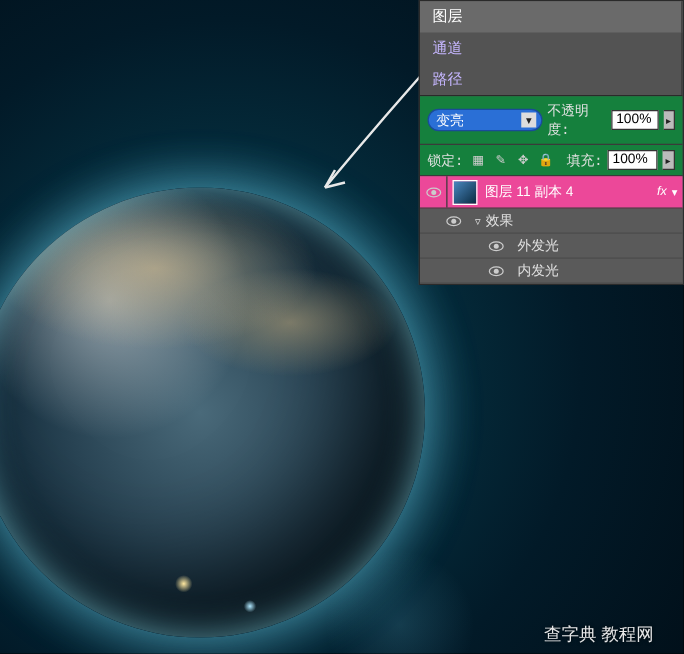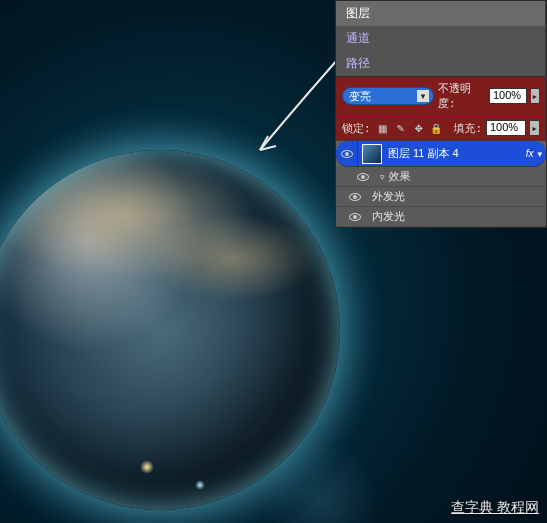--- a/index.html
+++ b/index.html
@@ -44,52 +44,52 @@
 
 .panel {
   position:absolute; right:0; top:0; width:212px;
   background:#535353; color:#e8e8e8; font-size:12px;
   border:1px solid #2a2a2a;
 }
 .tabs { display:flex; background:#535353; border-bottom:1px solid #2a2a2a;flex-direction:column; }
 .tab { padding:4px 10px; color:#c4b5fd; border-right:1px solid #3a3a3a; cursor:pointer; }
 .tab.active { background:#6a6a6a; color:#fff; }
 
-.row1, .row2 { display:flex; align-items:center; padding:4px 6px; border-bottom:1px solid #3a3a3a; background:#7f1d1d; gap:4px; }
+.row1, .row2 { display:flex; align-items:center; padding:4px 6px; border-bottom:1px solid #3a3a3a; background:#15803d; gap:4px; }
 .blend-select {
   flex:0 0 92px; height:18px; background:#2a6fd6; border:1px solid #1a4a9a; border-radius:9px;
   display:flex; align-items:center; padding:0 6px; color:#fff; font-size:11px; position:relative;
 }
 .blend-select .caret { position:absolute; right:4px; font-size:9px; color:#222; background:#ddd; width:12px; height:12px; line-height:12px; text-align:center; }
 .lbl { font-size:11px; color:#e0e0e0;font-family:Liberation Mono, monospace; }
 .pct { width:40px; height:16px; background:#fff; color:#000; font-size:11px; padding:0 3px; border:1px solid #333; }
 .pct-caret { width:10px; height:16px; background:#bbb; color:#222; font-size:8px; display:flex; align-items:center; justify-content:center; border:1px solid #333; border-left:none; }
 
 .lock-icons { display:flex; gap:2px; }
 .mini { width:16px; height:16px; display:flex; align-items:center; justify-content:center; font-size:10px; color:#ccc; }
 
 .layers { background:#5f5f5f; }
 .layer-row { display:flex; align-items:center; height:26px; border-bottom:1px solid #3a3a3a; }
-.layer-row.active { background:#1d4ed8; color:#fff;border-radius:12px; }
+.layer-row.active { background:#ec4899; color:#fff; }
 .eye-col { width:22px; display:flex; align-items:center; justify-content:center; border-right:1px solid #3a3a3a; height:100%; }
 .eye { width:12px; height:8px; border:1px solid #ccc; border-radius:50%; position:relative; }
 .eye::after { content:""; position:absolute; left:3px; top:1px; width:4px; height:4px; background:#ccc; border-radius:50%; }
 .thumb { width:20px; height:20px; margin:0 4px; background:linear-gradient(135deg,#4a88c0,#0a2a40); border:1px solid #fff; }
 .layer-name { flex:1; font-size:11px; padding-left:2px; }
 .fx { padding:0 4px; font-style:italic; font-size:10px;text-align:right; }
 .fx-caret { padding-right:4px; font-size:9px; }
 
-.sub-row { display:flex; align-items:center; height:20px; padding-left:36px; font-size:11px; color:#e0e0e0; border-bottom:1px solid #4a4a4a; background:#5a5a5a; }
+.sub-row { display:flex; align-items:center; height:20px; padding-left:78px; font-size:11px; color:#e0e0e0; border-bottom:1px solid #4a4a4a; background:#5a5a5a; }
 .sub-row .eye-col { width:22px; border:none; padding:0; margin-left:-28px; margin-right:6px; }
 .sub-row.header { padding-left:44px; }
 .tri { display:inline-block; margin-right:4px; font-size:9px; }
 
 .watermark {
-  position:absolute; right:8px; bottom:6px; color:rgba(255,255,255,0.9);
-  font-size:14px; text-shadow:0 0 3px rgba(0,0,0,0.8);text-decoration:underline;
+  position:absolute; right:24px; bottom:6px; color:rgba(255,255,255,0.9);
+  font-size:14px; text-shadow:0 0 3px rgba(0,0,0,0.8);
 }
 .watermark .sub { display:block; font-size:10px; color:rgba(255,255,255,0.7); text-align:right; }
 </style>
 </head>
 <body>
 
 <div class="canvas">
   <div class="glow-outer"></div>
   <div class="planet"></div>
   <div class="lens"></div>

